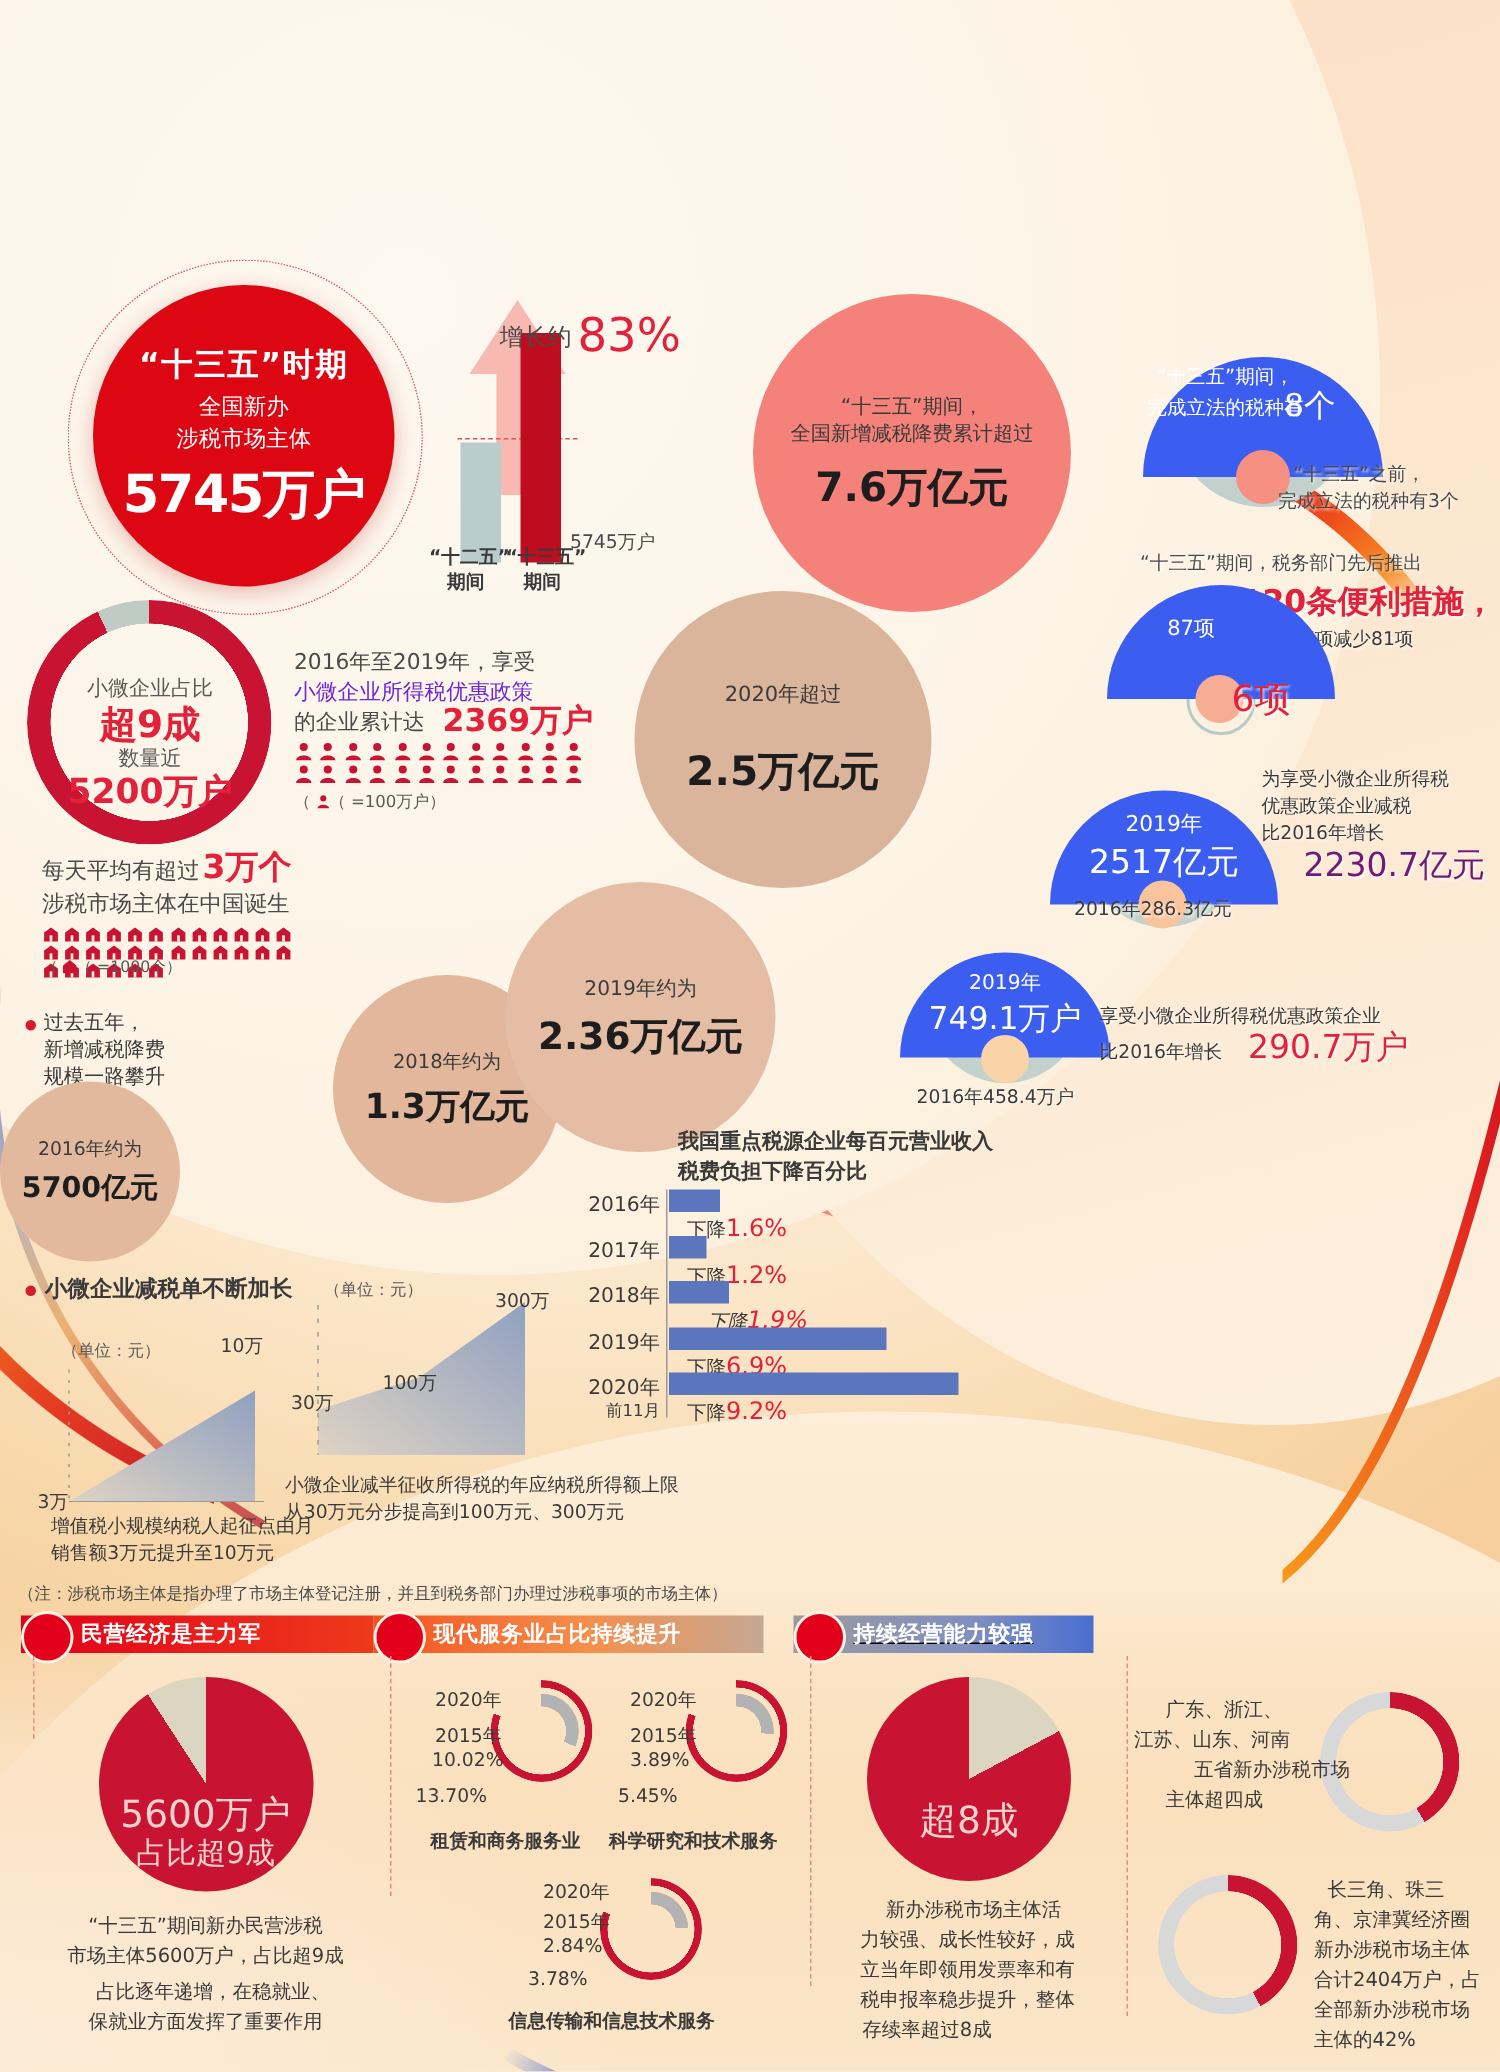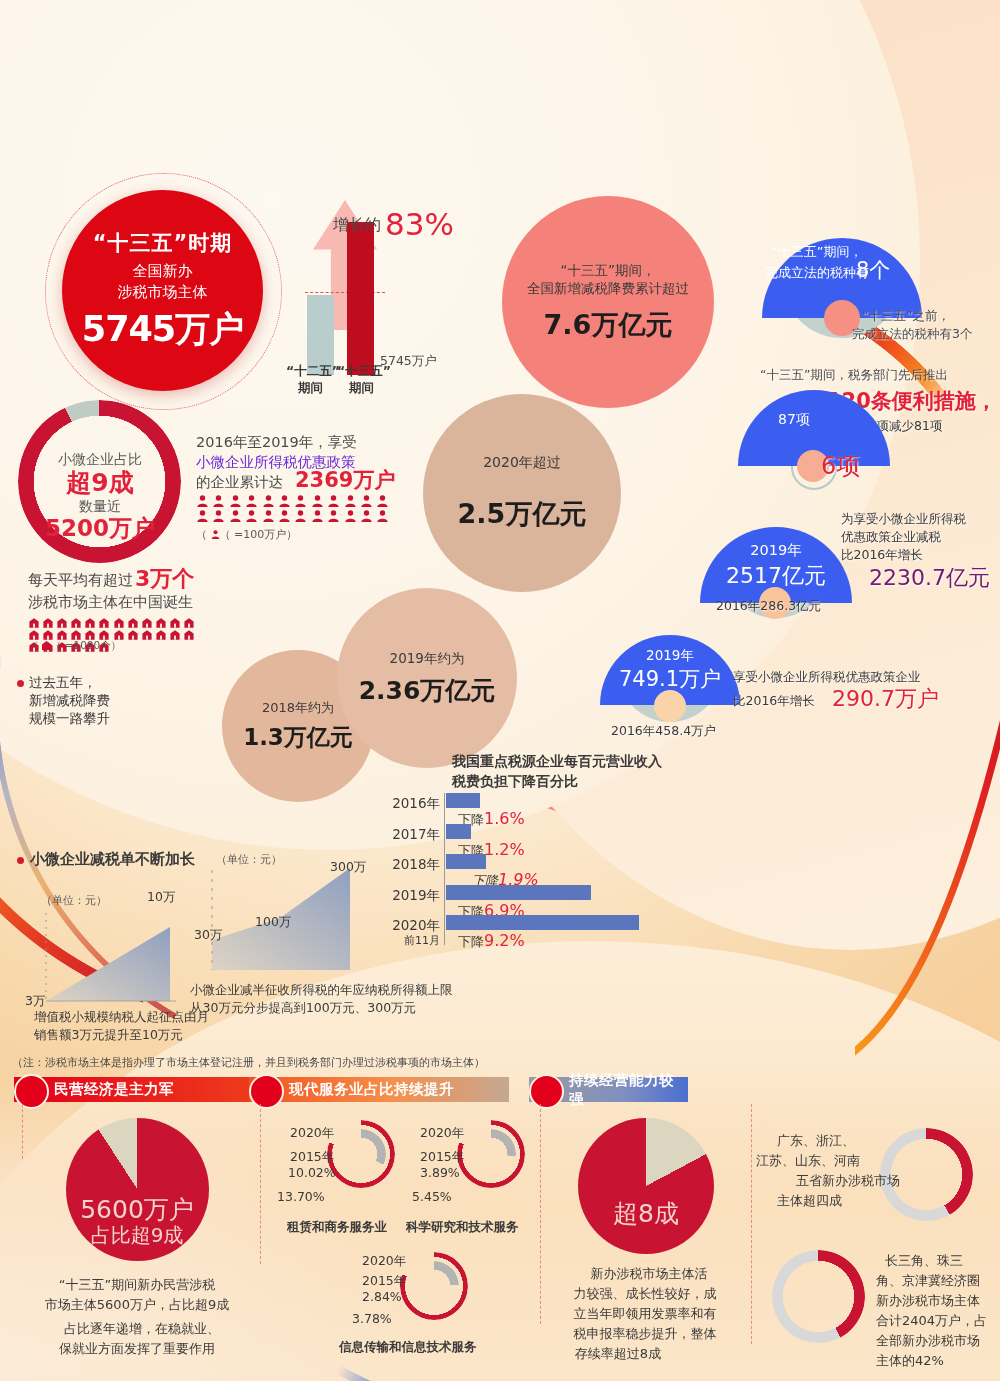--- a/index.html
+++ b/index.html
@@ -429,20 +429,24 @@
   <div class="t" style="left:29px;top:673px;font-size:13.5px;color:#3a3a3a;">过去五年，</div>
   <div class="t" style="left:29px;top:691px;font-size:13.5px;color:#3a3a3a;">新增减税降费</div>
   <div class="t" style="left:29px;top:709px;font-size:13.5px;color:#3a3a3a;">规模一路攀升</div>
 
   <div class="bub" style="left:502px;top:196px;width:212px;height:212px;background:#f5827a;">
     <div class="top" style="color:#3a3a3a;font-size:13.5px;">“十三五”期间，</div>
     <div class="top" style="color:#3a3a3a;font-size:13.5px;">全国新增减税降费累计超过</div>
     <div class="big" style="font-size:27px;margin-top:9px;">7.6万亿元</div>
   </div>
 
+  <div class="bub" style="left:0px;top:721px;width:120px;height:120px;background:#e3b99e;">
+    <div class="top" style="font-size:12.5px;">2016年约为</div>
+    <div class="big" style="font-size:19px;margin-top:4px;">5700亿元</div>
+  </div>
   <div class="bub" style="left:222px;top:650px;width:152px;height:152px;background:#e2b79c;">
     <div class="top" style="font-size:13px;">2018年约为</div>
     <div class="big" style="font-size:23px;margin-top:5px;">1.3万亿元</div>
   </div>
   <div class="bub" style="left:337px;top:588px;width:180px;height:180px;background:#e5bda5;">
     <div class="top" style="font-size:13.5px;">2019年约为</div>
     <div class="big" style="font-size:25px;margin-top:6px;">2.36万亿元</div>
   </div>
   <div class="bub" style="left:423px;top:394px;width:198px;height:198px;background:#dbb49c;">
     <div class="top" style="font-size:14px;">2020年超过</div>
@@ -558,21 +562,21 @@
   <div class="t" style="left:12px;top:1055px;font-size:11px;color:#4a4a4a;">（注：涉税市场主体是指办理了市场主体登记注册，并且到税务部门办理过涉税事项的市场主体）</div>
 
   <div class="panel-hdr" style="left:14px;top:1077px;width:235px;background:linear-gradient(90deg,#e2001a 0%,#ee3a1c 100%);">
     <span class="dot"></span>
     <span class="lbl">民营经济是主力军</span>
   </div>
   <div class="panel-hdr" style="left:249px;top:1077px;width:260px;background:linear-gradient(90deg,#f2521d 0%,#f58f4c 55%,#c5a892 100%);">
     <span class="dot"></span>
     <span class="lbl">现代服务业占比持续提升</span>
   </div>
-  <div class="panel-hdr" style="left:529px;top:1077px;width:159px;background:linear-gradient(90deg,#9a9aa0 0%,#7f8fc0 60%,#4a6ed0 100%);">
+  <div class="panel-hdr" style="left:529px;top:1077px;width:200px;background:linear-gradient(90deg,#9a9aa0 0%,#7f8fc0 60%,#4a6ed0 100%);text-decoration:underline;">
     <span class="dot"></span>
     <span class="lbl">持续经营能力较强</span>
   </div>
 
   <div class="vdash" style="left:22px;top:1104px;height:55px;"></div>
   <div class="vdash" style="left:260px;top:1104px;height:160px;"></div>
   <div class="vdash" style="left:540px;top:1104px;height:220px;"></div>
   <div class="vdash" style="left:751px;top:1104px;height:240px;"></div>
 
   <div class="pie" style="left:66px;top:1118px;width:143px;height:143px;

